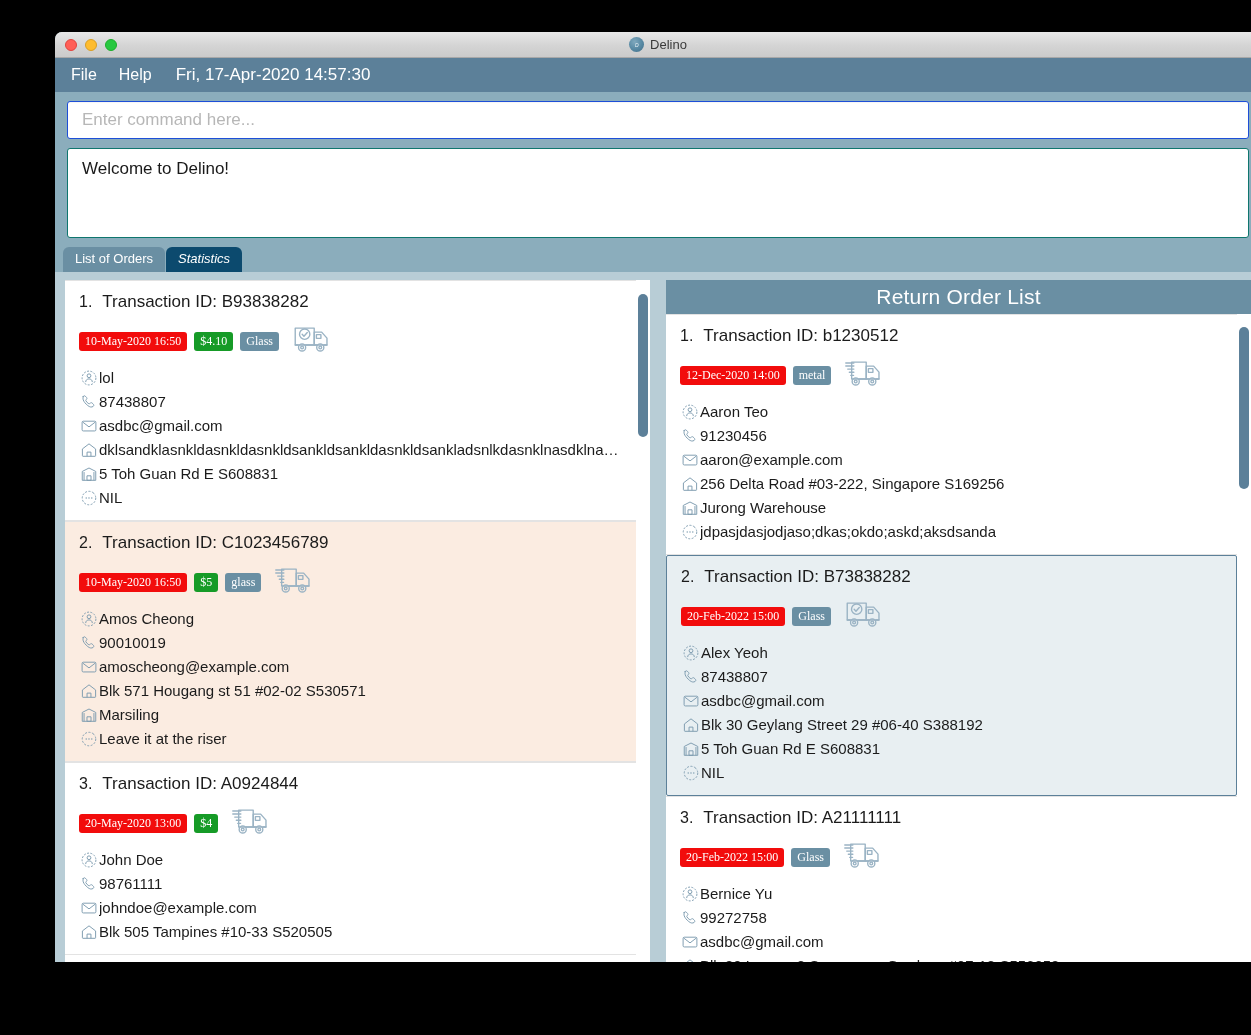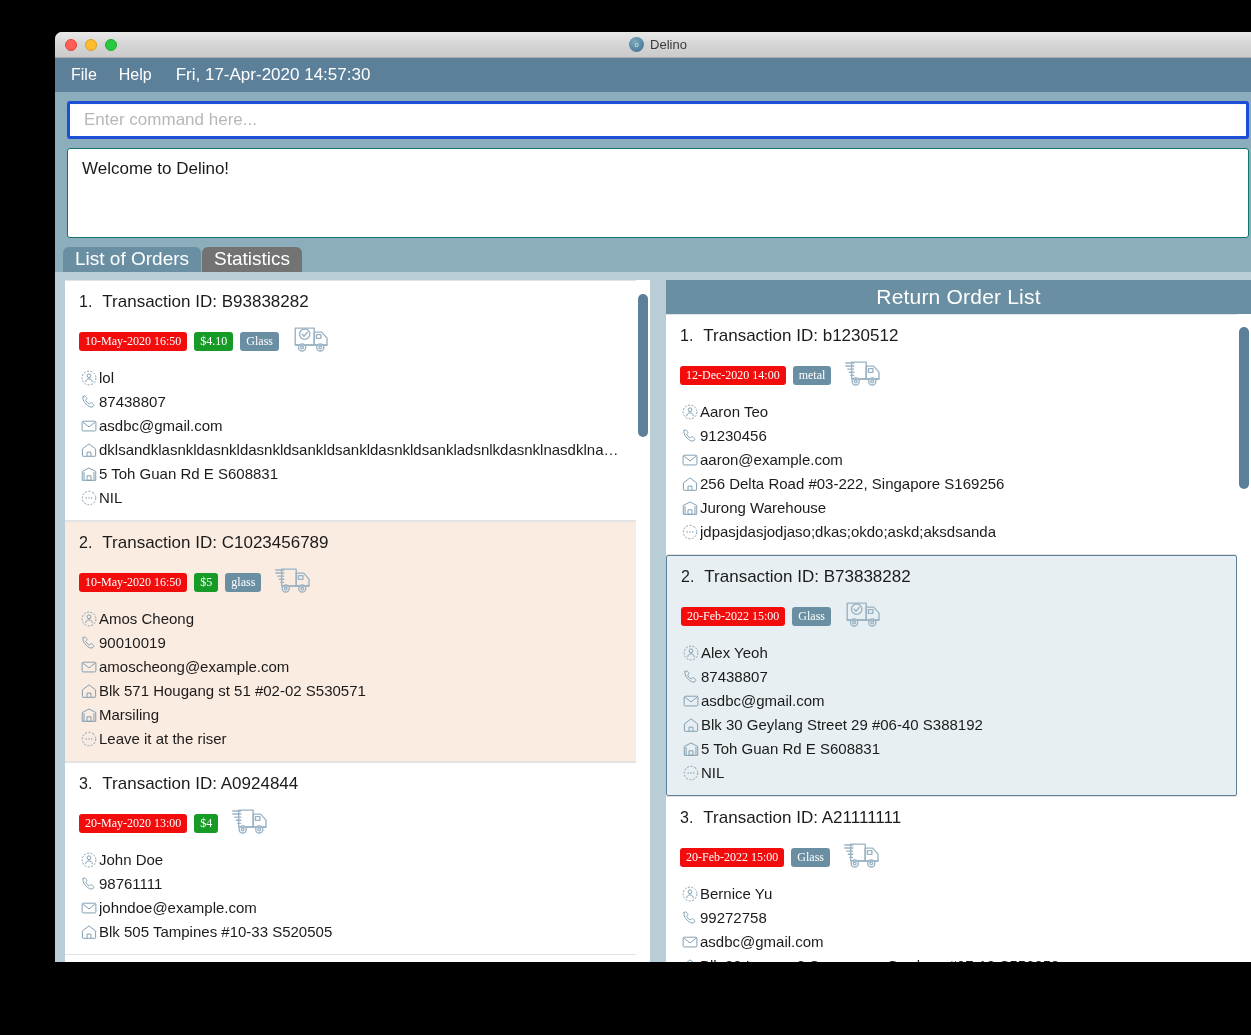--- a/index.html
+++ b/index.html
@@ -96,21 +96,21 @@
 
   
   #top-band {
     background: #8badbc;
     padding: 9px 12px 0 12px;
     flex: 0 0 auto;
   }
   #command-box {
     height: 38px;
     background: #ffffff;
-    border: 3px solid #1d4ed8;
+    border: 1px solid #1d4ed8;
     border-radius: 3px;
     display: flex;
     align-items: center;
     padding: 0 14px;
     box-shadow: inset 0 1px 1px rgba(0,0,0,0.04);
   }
   #command-input {
     border: none; outline: none;
     width: 100%;
     font-size: 17px;
@@ -144,29 +144,29 @@
     position: relative;
     height: 34px;
   }
   #tabstrip::after {
     content: "";
     position: absolute;
     left: 0; right: 0; bottom: 0;
     height: 0;
   }
   .tab {
-    font-size: 19px;
+    font-size: 13px;
     padding: 5px 12px 6px 12px;
     border-radius: 6px 6px 0 0;
     color: #ffffff;
     cursor: default;
     line-height: 14px;
   }
   .tab.active   { background: #6a8fa3; }
-  .tab.inactive { background: #737373; }
+  .tab.inactive { background: #0c4a6e; font-style: italic; }
 
   
   #main {
     flex: 1 1 auto;
     background: #b8cdd6;
     display: flex;
     gap: 16px;
     padding: 8px 10px 0 10px;
     min-height: 0;
   }

